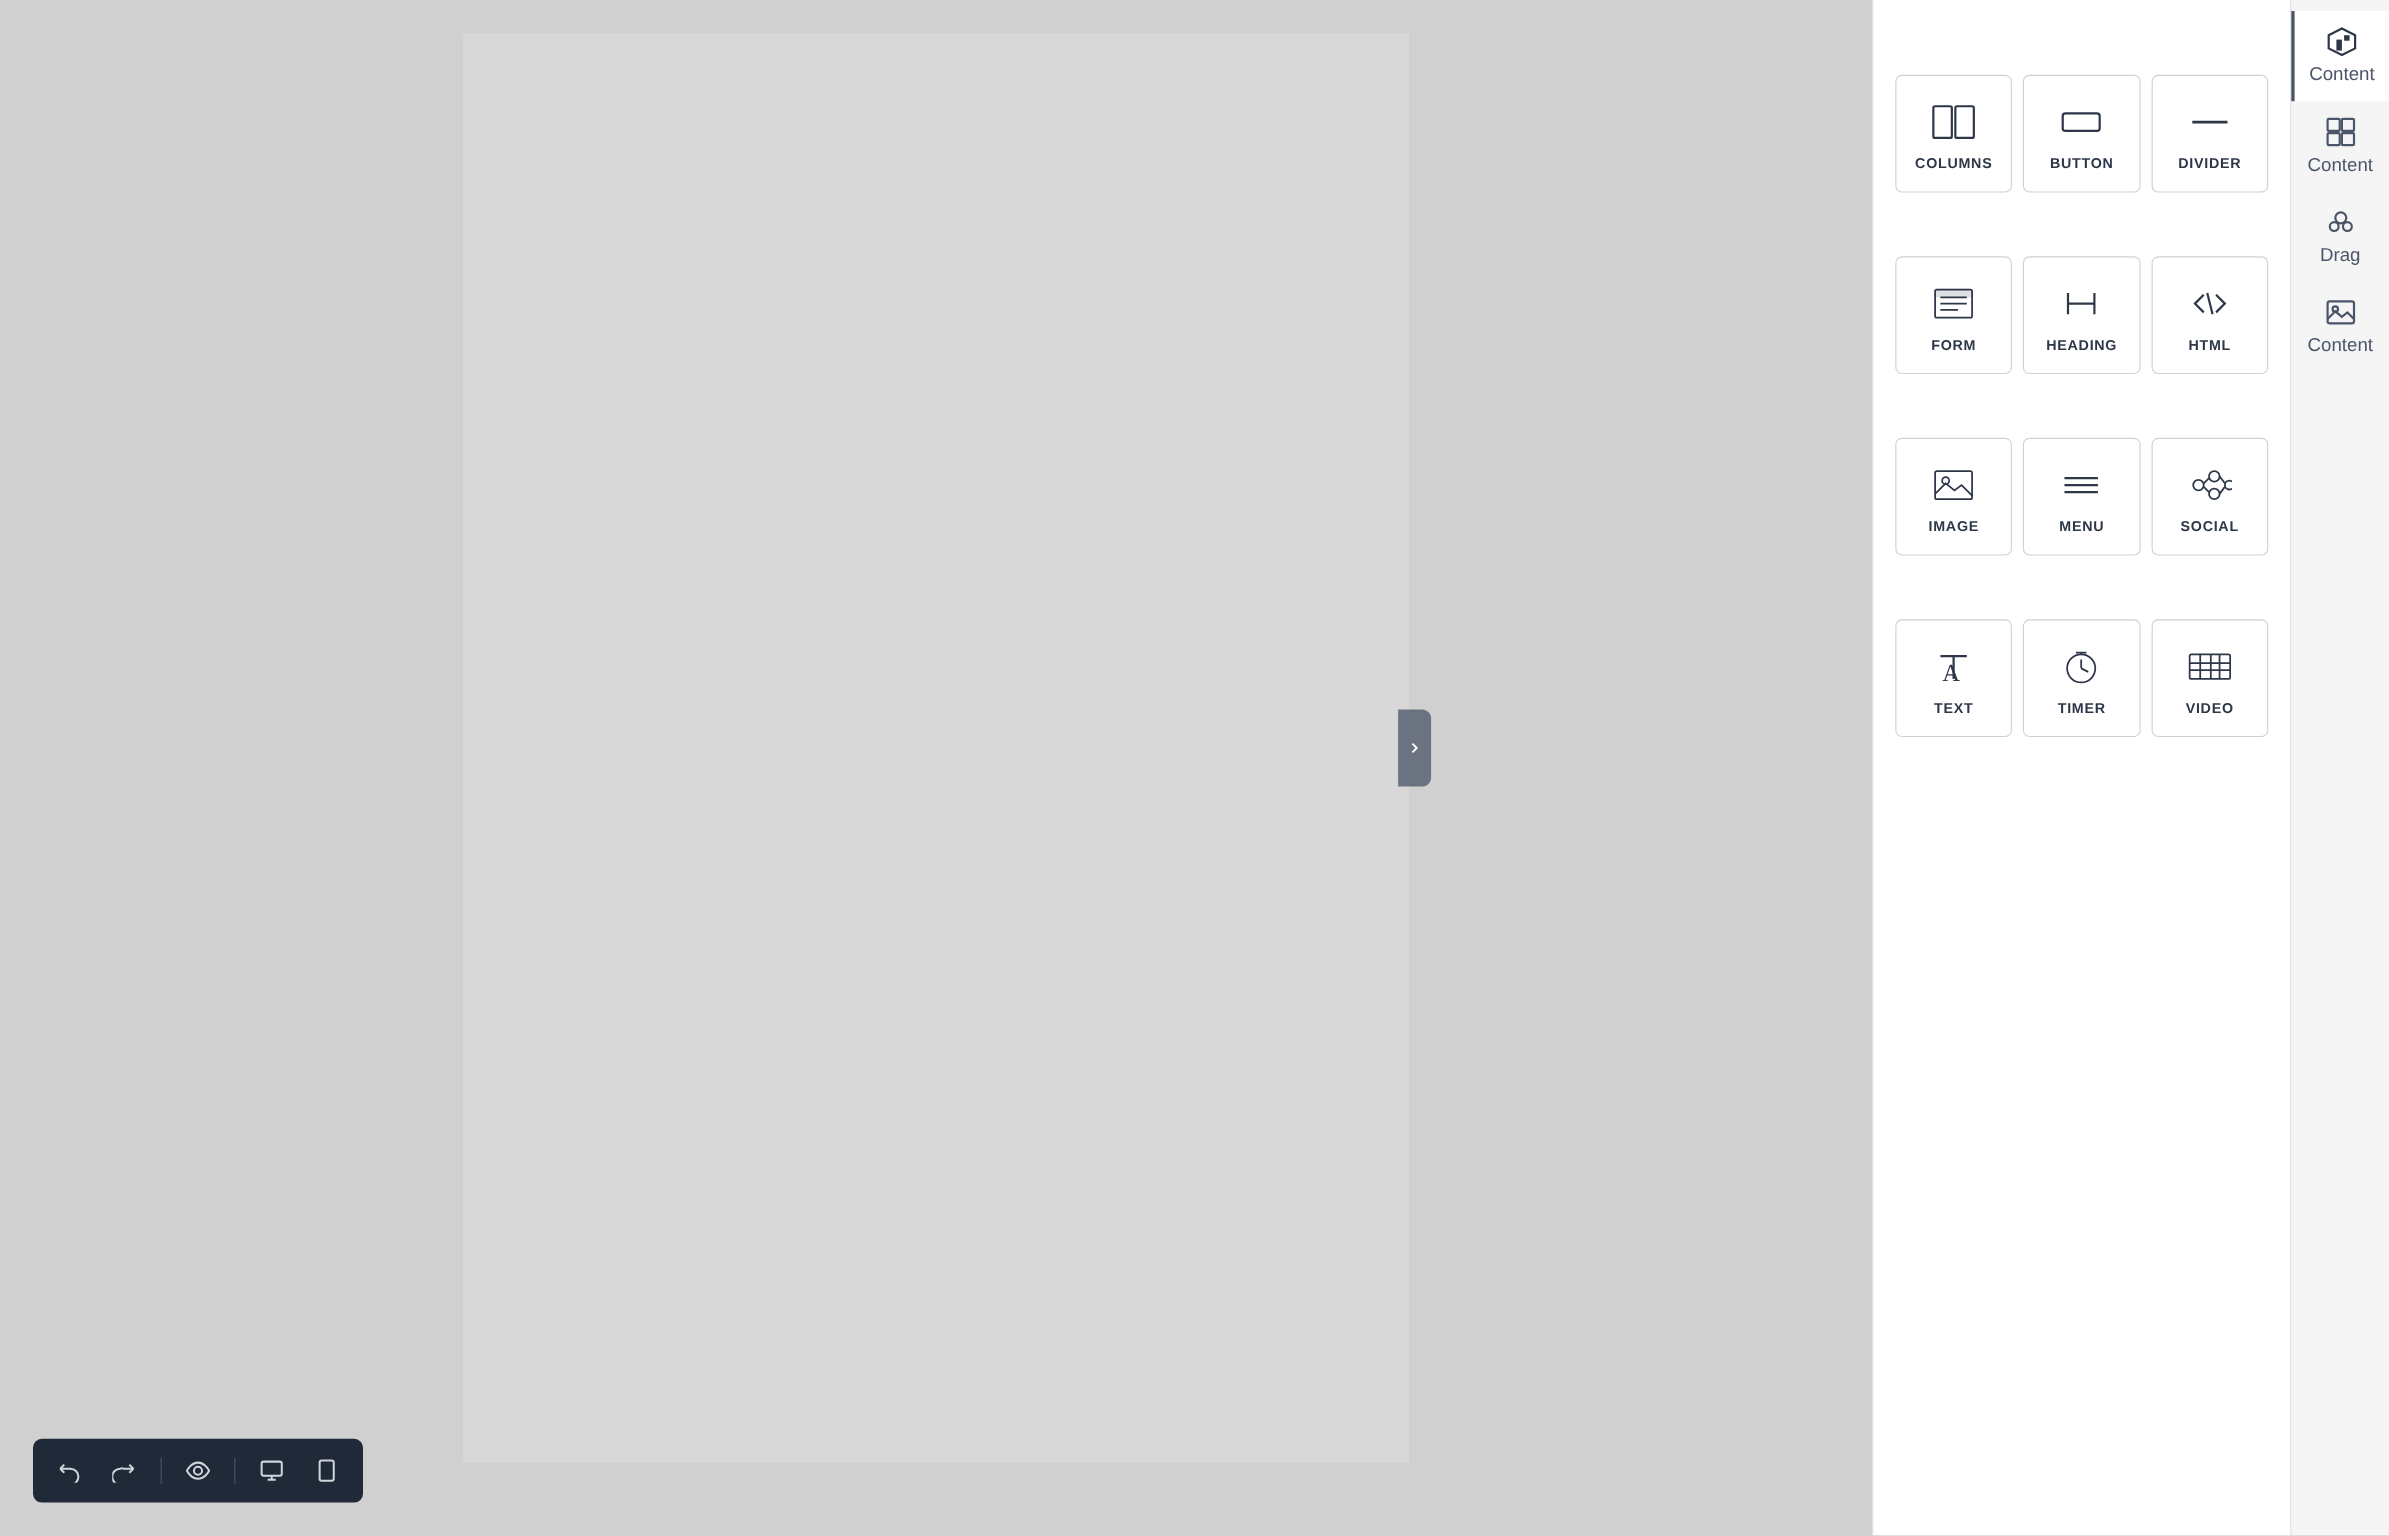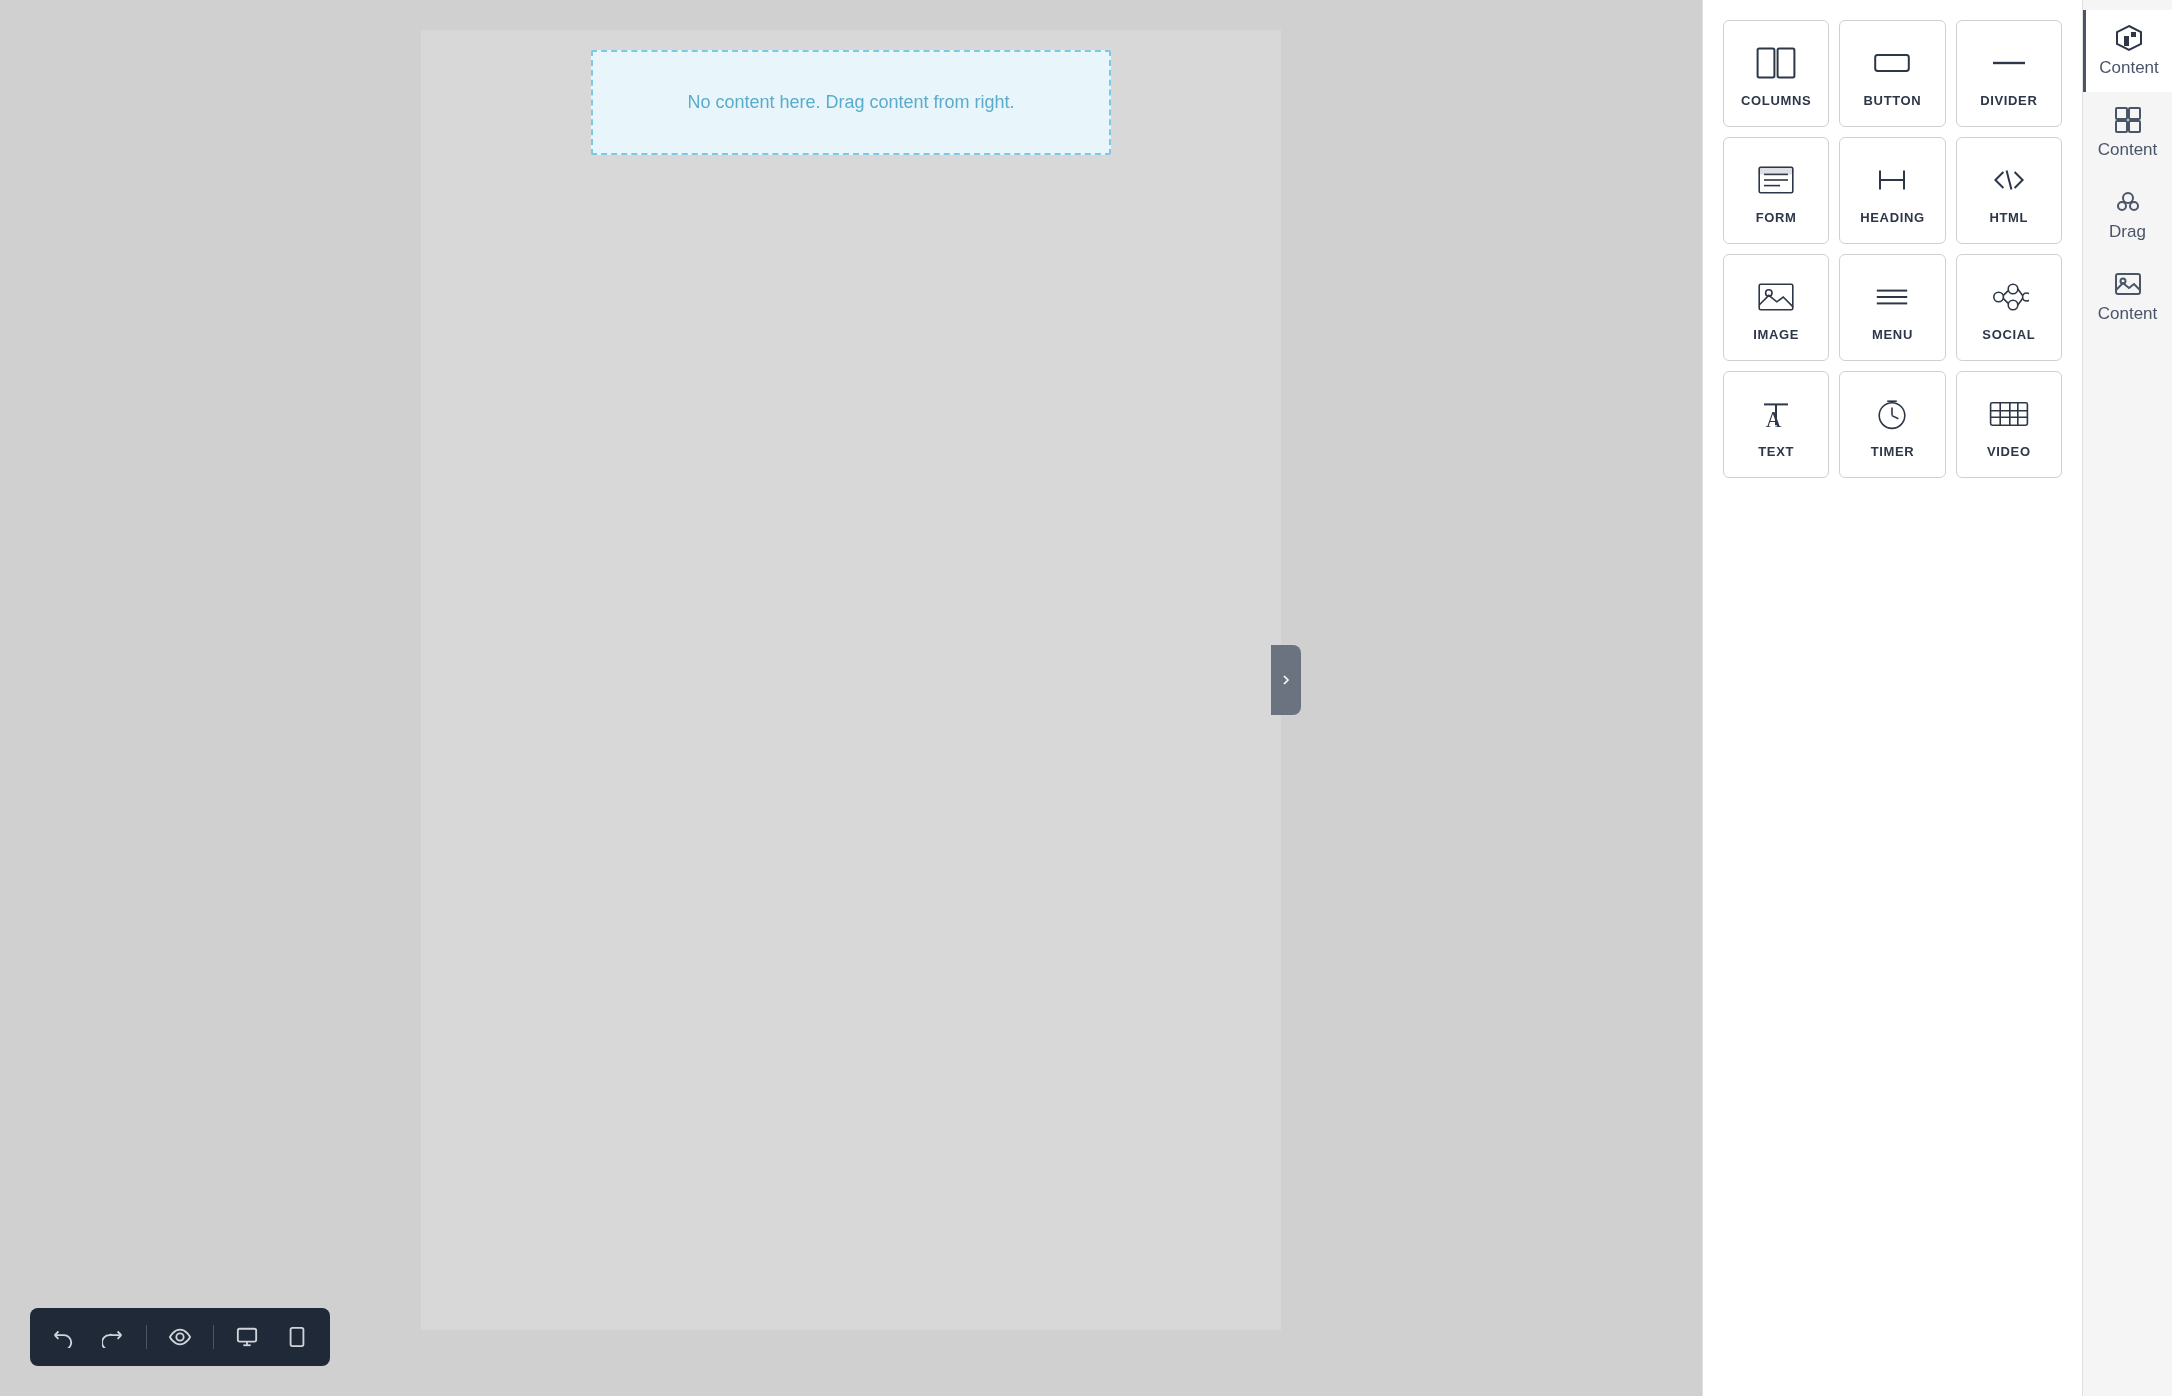--- a/index.html
+++ b/index.html
@@ -86,20 +86,21 @@
       border: 1.5px solid #d0d0d0;
       border-radius: 6px;
       display: flex;
       flex-direction: column;
       align-items: center;
       justify-content: center;
       padding: 22px 10px 18px;
       cursor: grab;
       background: #fff;
       transition: border-color 0.2s;
+      margin-top: 48px;
     }
 
     .content-item svg {
       width: 40px;
       height: 40px;
       margin-bottom: 10px;
     }
 
     .content-item-label {
       font-size: 13px;
@@ -194,23 +195,20 @@
       background-position: 0 0, 0 10px, 10px -10px, -10px 0px;
       background-color: #e5e5e5;
       z-index: -1;
     }
   </style>
 </head>
 <body>
 
 <div class="canvas-area">
   <div class="canvas-page">
-    <div class="drop-zone">
-      <span class="drop-zone-text">No content here. Drag content from right.</span>
-    </div>
     <div class="collapse-handle">
       <svg viewBox="0 0 24 24" fill="none" stroke="white" stroke-width="2.5" width="16" height="16">
         <polyline points="9 18 15 12 9 6"></polyline>
       </svg>
     </div>
   </div>
 
   <div class="bottom-toolbar">
     <button class="toolbar-btn" title="Undo">
       <svg viewBox="0 0 24 24" fill="none" stroke="currentColor" stroke-width="2">

